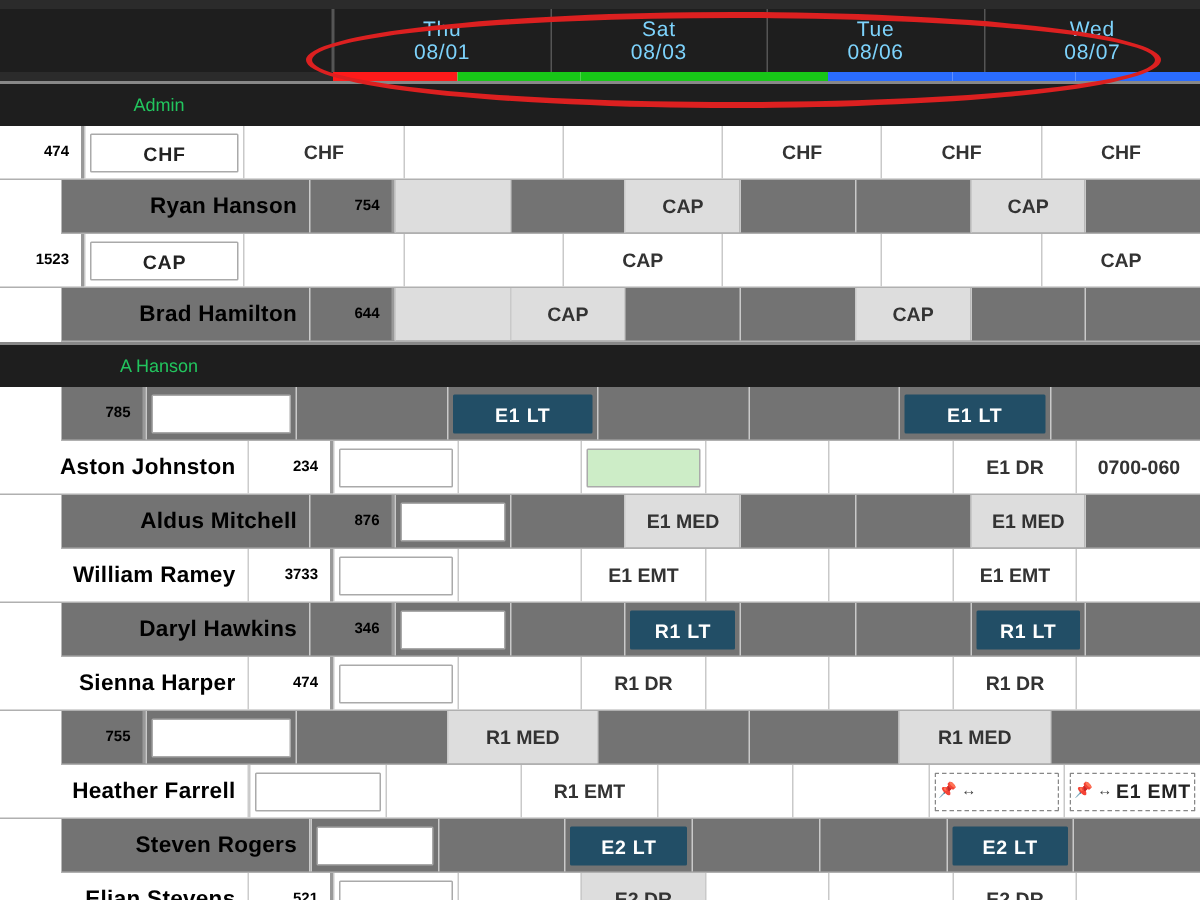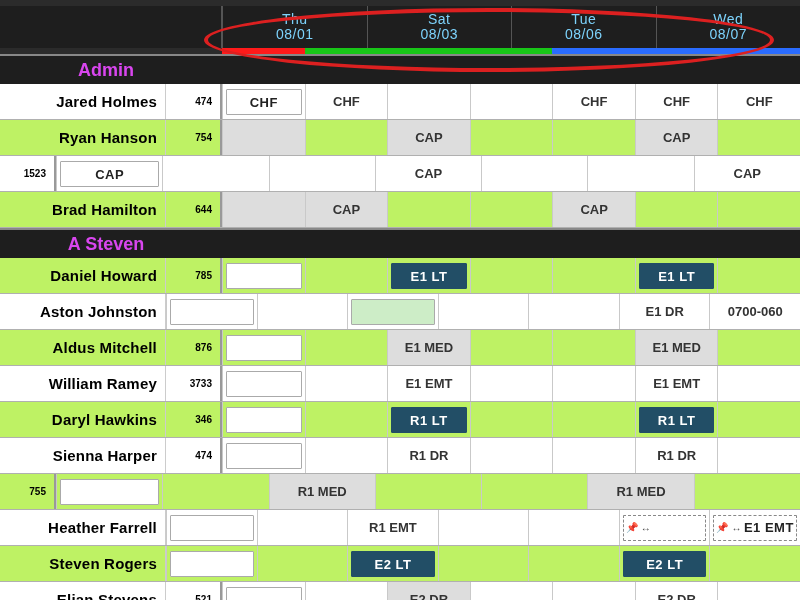--- a/index.html
+++ b/index.html
@@ -11,27 +11,27 @@
     .dayhdr { display:flex; background:#1e1e1e; height:42px; }
     .dayhdr .lead { width:222px; background:#1e1e1e; border-right:1px solid #555; }
     .daycol { flex:1 1 0; text-align:center; font-weight:400; font-size:14px; letter-spacing:.5px; color:#7dd3fc; display:flex; flex-direction:column; justify-content:center; border-left:1px solid #555; line-height:1.1; }
     .daycol span { display:block; }
 
     .colorbar { display:flex; height:6px; }
     .colorbar .lead { width:222px; background:#2b2b2b; }
     .clrseg { flex:1 1 0; }
 
     
-    .secrow { height:30px; background:#1e1e1e; color:#d946ef; font-weight:700; font-size:18px; display:flex; align-items:center; border-top:2px solid #888;}
+    .secrow { height:30px; background:#1e1e1e; color:#22c55e; font-weight:400; font-size:12px; display:flex; align-items:center; border-top:2px solid #888;}
     .secrow .lead { width:222px; text-align:center; padding-right:10px; line-height:30px; }
     .secrow .rest { flex:1; }
 
     
     .row { display:flex; height:36px; border-bottom:1px solid #b0b0b0; }
-    .row.alt { background:#bef264; }
+    .row.alt { background:#737373;margin-left:41px; }
     .namecell { width:166px; text-align:right; padding-right:8px; font-weight:700; font-size:15px; line-height:36px; border-right:1px solid #ccc; letter-spacing:.2px;}
     .idcell   { width:56px;  text-align:right; padding-right:8px; font-weight:700; font-size:10px; line-height:36px; border-right:2px solid #999;}
     .cell { flex:1 1 0; border-left:1px solid #c9c9c9; display:flex; align-items:center; justify-content:center; padding:4px 3px; min-width:0;}
 
     .chip { width:100%; height:26px; line-height:26px; text-align:center; font-weight:700; font-size:13px; letter-spacing:.5px; border:1px solid #aaa; border-radius:1px; background:#fff; color:#222; overflow:hidden; white-space:nowrap;}
     .chip.blank { background:#fff; }
     .chip.green { background:#cdedc7; }
     .chip.navy  { background:#224e66; color:#fff; border-color:#224e66;}
     .cell.plain { font-weight:600; font-size:13px; color:#333; }
     .cell.graytxt { background:#ddd; }
@@ -78,21 +78,20 @@
       <div class="clrseg" style="background: rgb(42, 108, 255);"></div>
       <div class="clrseg" style="background: rgb(42, 108, 255);"></div>
     </div>
 
   <div id="body">
       <div class="secrow">
         <div class="lead">Admin</div>
         <div class="rest"></div>
       </div>
       <div class="row">
-        <div class="namecell">Jared Holmes</div>
         <div class="idcell">474</div>
         <div class="cell">
           <div class="chip blank">CHF</div>
         </div>
         <div class="cell plain">CHF</div>
         <div class="cell"></div>
         <div class="cell"></div>
         <div class="cell plain">CHF</div>
         <div class="cell plain">CHF</div>
         <div class="cell plain">CHF</div>
@@ -125,42 +124,42 @@
         <div class="idcell">644</div>
         <div class="cell graytxt"></div>
         <div class="cell graytxt plain">CAP</div>
         <div class="cell"></div>
         <div class="cell"></div>
         <div class="cell graytxt plain">CAP</div>
         <div class="cell"></div>
         <div class="cell"></div>
       </div>
       <div class="secrow">
-        <div class="lead">A Steven</div>
+        <div class="lead">A Hanson</div>
         <div class="rest"></div>
       </div>
       <div class="row alt">
-        <div class="namecell">Daniel Howard</div>
         <div class="idcell">785</div>
         <div class="cell">
           <div class="chip blank"></div>
         </div>
         <div class="cell"></div>
         <div class="cell">
           <div class="chip navy">E1 LT</div>
         </div>
         <div class="cell"></div>
         <div class="cell"></div>
         <div class="cell">
           <div class="chip navy">E1 LT</div>
         </div>
         <div class="cell"></div>
       </div>
       <div class="row">
         <div class="namecell">Aston Johnston</div>
+        <div class="idcell">234</div>
         <div class="cell">
           <div class="chip blank"></div>
         </div>
         <div class="cell"></div>
         <div class="cell">
           <div class="chip green"></div>
         </div>
         <div class="cell"></div>
         <div class="cell"></div>
         <div class="cell plain">E1 DR</div>

